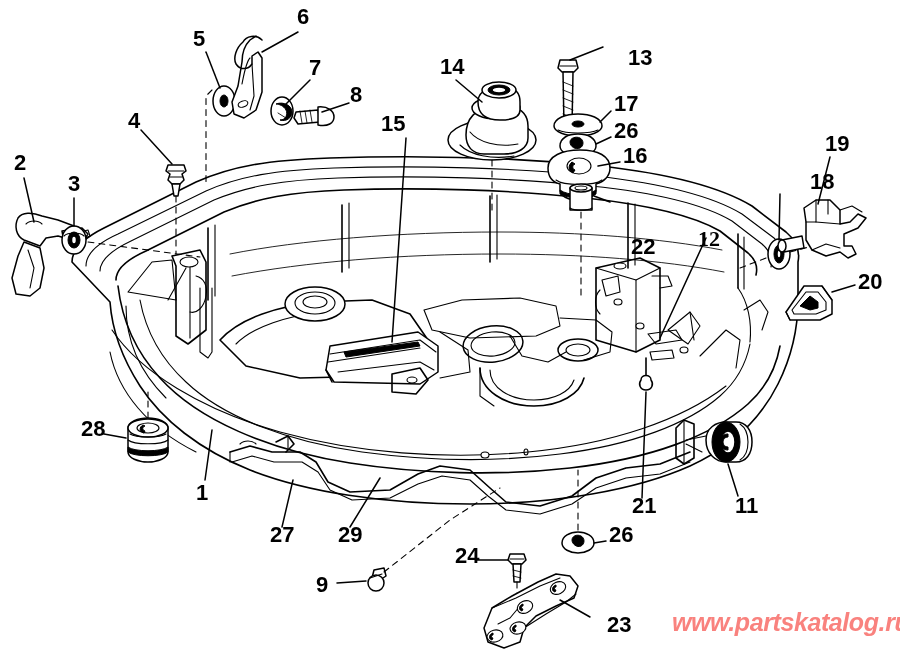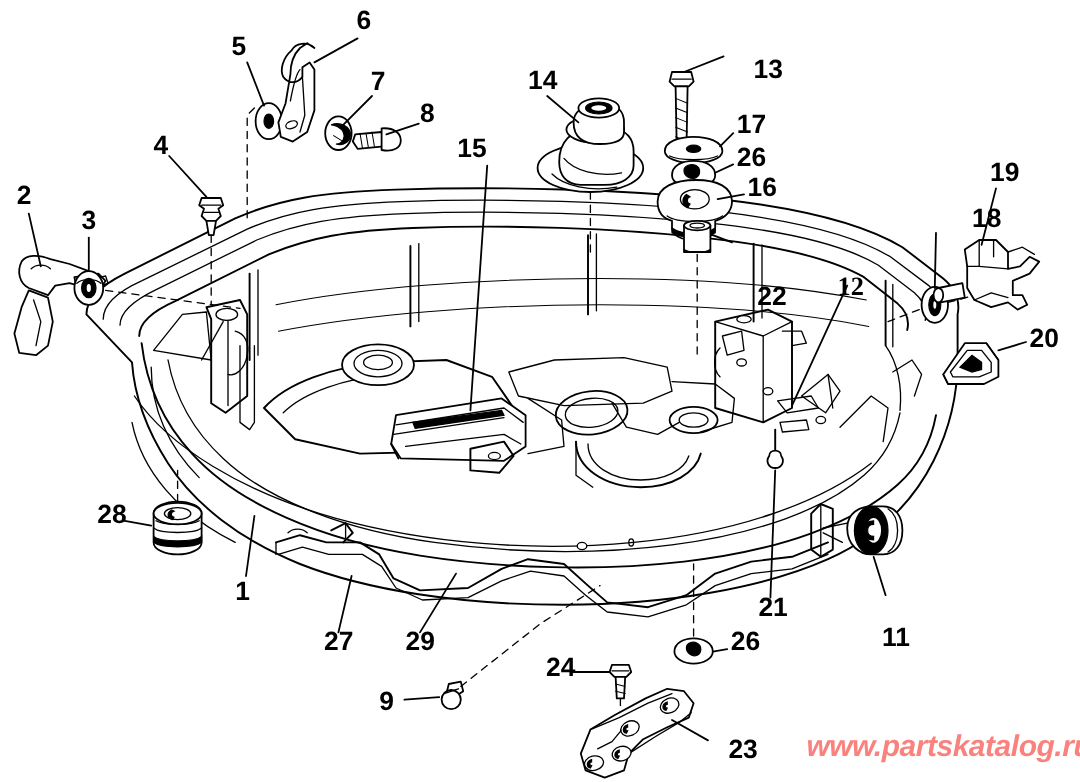--- a/index.html
+++ b/index.html
@@ -453,21 +453,21 @@
   <div class="callout-label" style="left:196px; top:482px;">1</div>
   <div class="callout-label" style="left:14px;  top:152px;">2</div>
   <div class="callout-label" style="left:68px;  top:173px;">3</div>
   <div class="callout-label" style="left:128px; top:110px;">4</div>
   <div class="callout-label" style="left:193px; top:28px;">5</div>
   <div class="callout-label" style="left:297px; top:6px;">6</div>
   <div class="callout-label" style="left:309px; top:57px;">7</div>
   <div class="callout-label" style="left:350px; top:84px;">8</div>
   <div class="callout-label" style="left:316px; top:574px;">9</div>
   <div class="callout-label" style="left:858px; top:271px;">20</div>
-  <div class="callout-label" style="left:735px; top:495px;margin-top:25px;">11</div>
+  <div class="callout-label" style="left:735px; top:495px;">11</div>
   <div class="callout-label" style="left:698px; top:228px;font-family:Liberation Serif, serif;">12</div>
   <div class="callout-label" style="left:628px; top:23px;margin-top:24px;">13</div>
   <div class="callout-label" style="left:440px; top:56px;">14</div>
   <div class="callout-label" style="left:381px; top:113px;">15</div>
   <div class="callout-label" style="left:623px; top:145px;">16</div>
   <div class="callout-label" style="left:614px; top:93px;">17</div>
   <div class="callout-label" style="left:774px; top:171px;margin-left:36px;">18</div>
   <div class="callout-label" style="left:825px; top:133px;">19</div>
   <div class="callout-label" style="left:632px; top:495px;">21</div>
   <div class="callout-label" style="left:631px; top:188px;margin-top:48px;">22</div>

